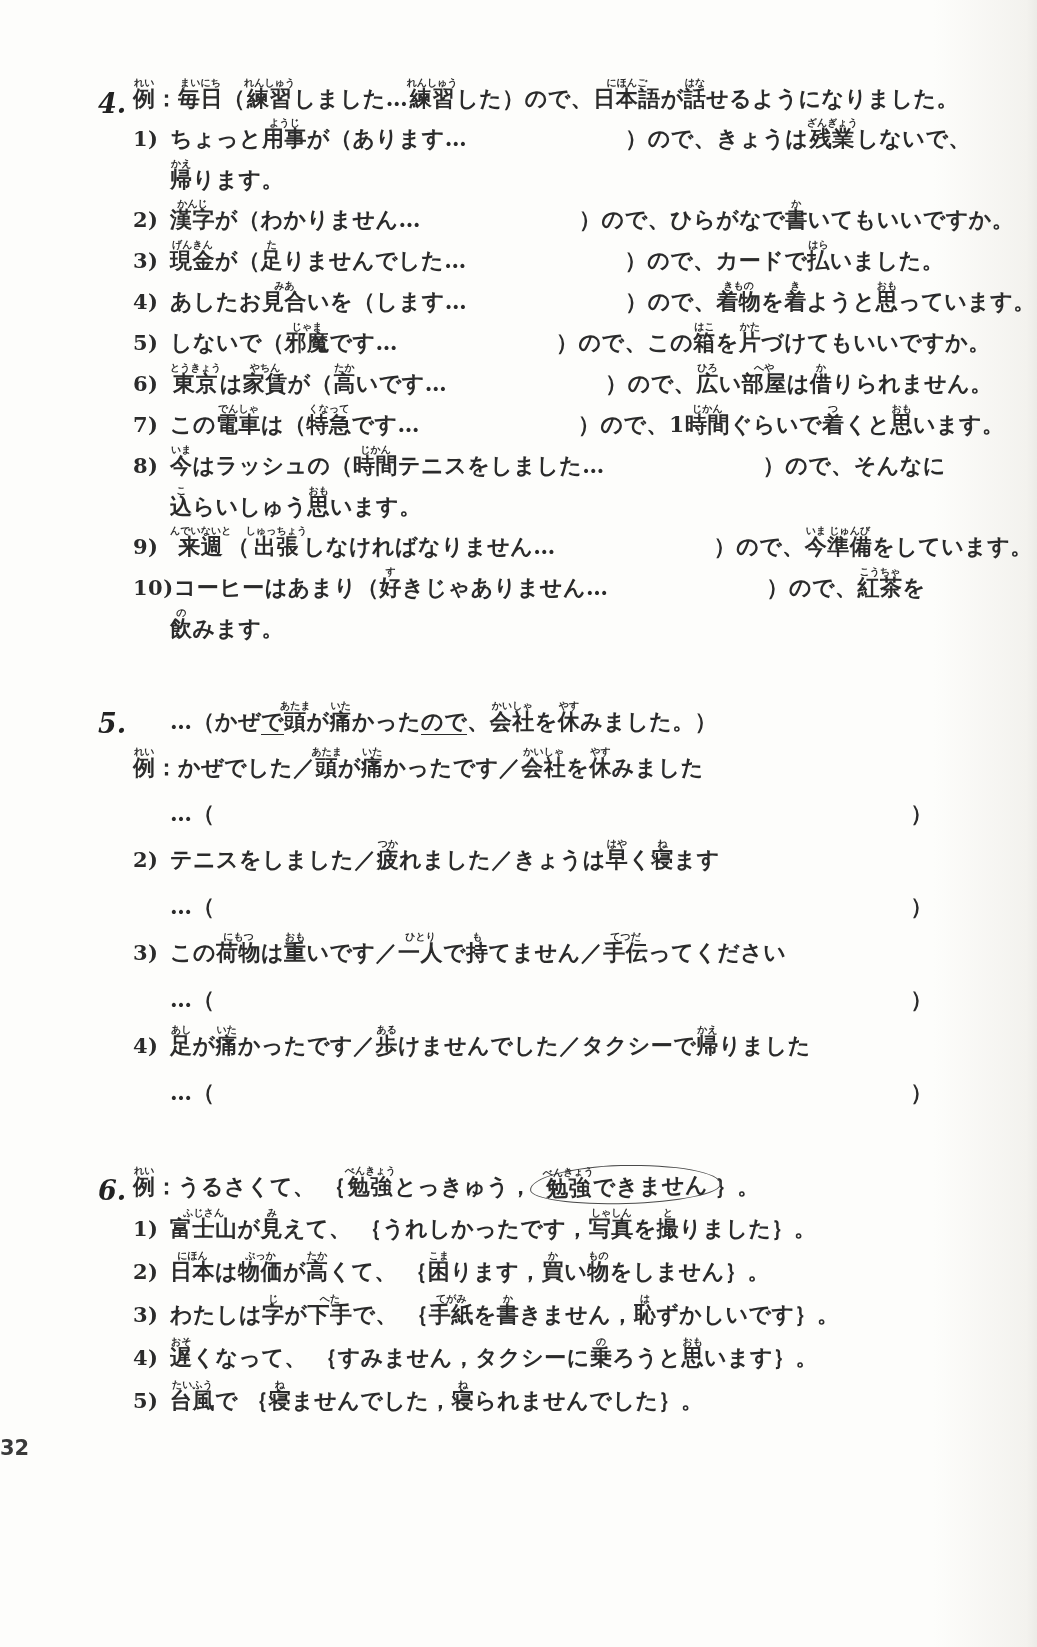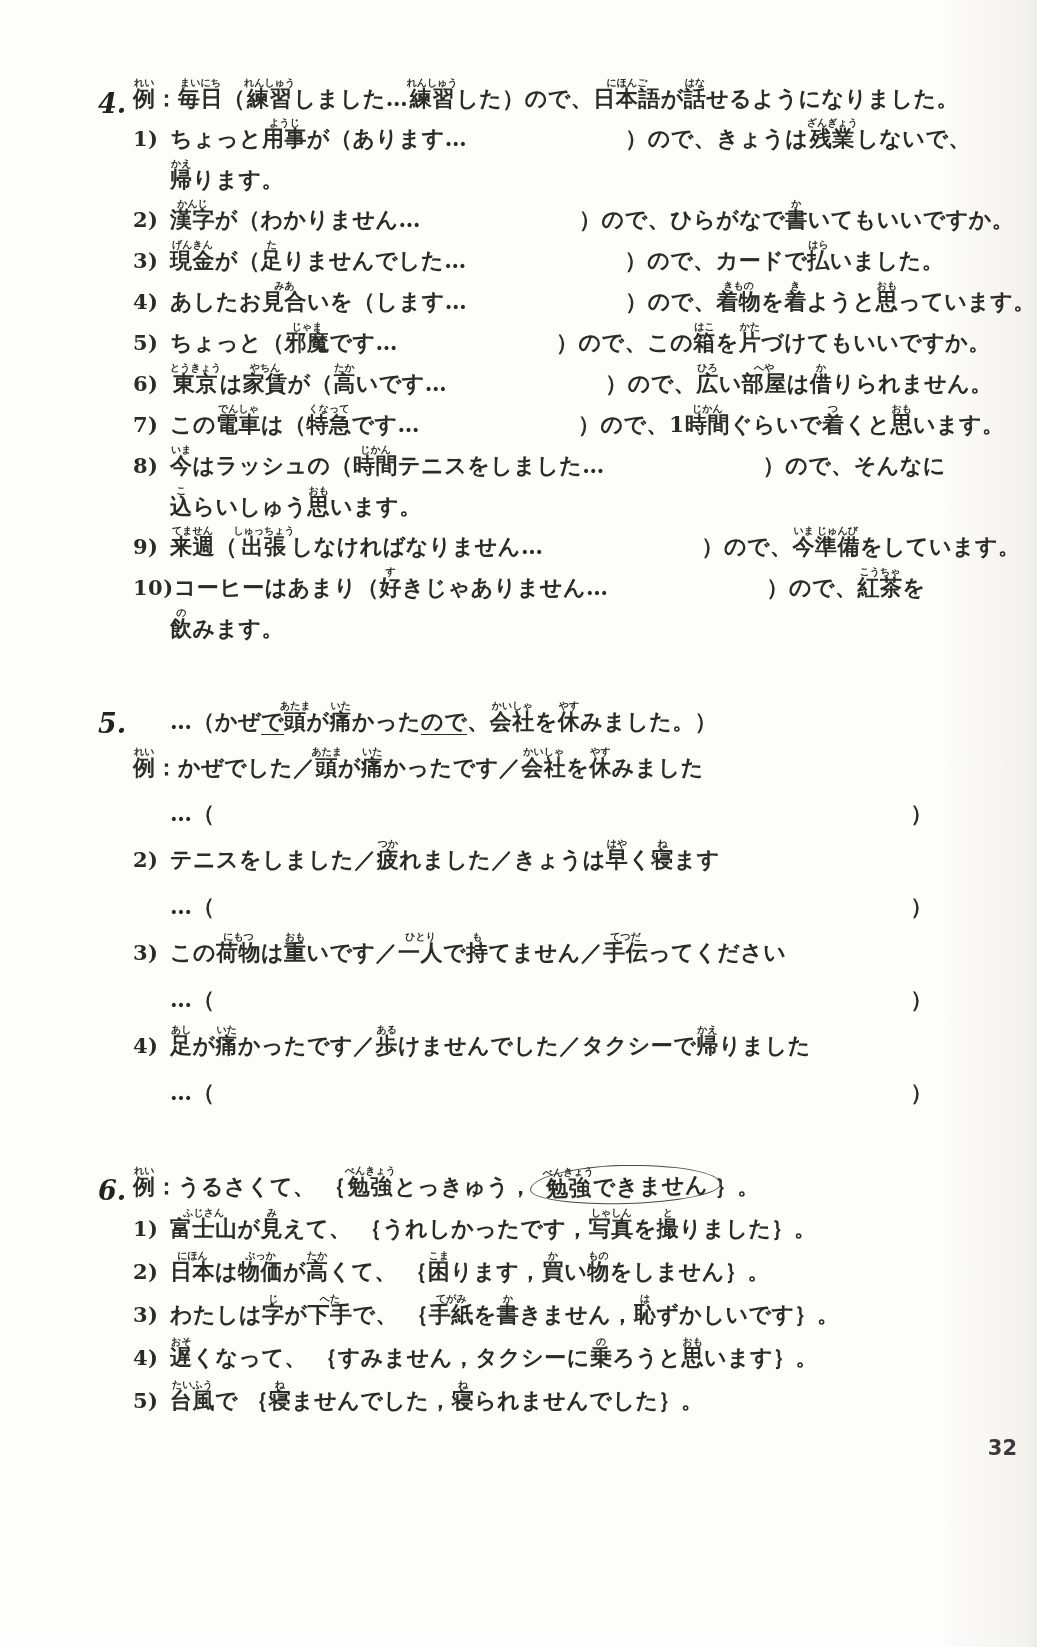--- a/index.html
+++ b/index.html
@@ -56,46 +56,46 @@
   .line.answer{
     display:flex;
     justify-content:space-between;
     width:800px;
     box-sizing:border-box;
     padding-left:37px;
   }
   .page-num{
     position:absolute;
     left:0;right:20px;top:1436px;
-    text-align:right;
+    text-align:left;
     font-size:21px;
     font-weight:bold;
     color:#3a3a3a;
     font-family:"DejaVu Sans", sans-serif;
   }
 </style>
 </head>
 <body>
 
 <div class="page">
   <div class="content" id="exercises">
       <section class="exercise ex4">
         <span class="ex-num">4.</span>
         <div class="line"><span class="segs"><ruby>例<rt>れい</rt></ruby><span>：</span><ruby>毎日<rt>まいにち</rt></ruby><span>（</span><ruby>練習<rt>れんしゅう</rt></ruby><span>しました…</span><ruby>練習<rt>れんしゅう</rt></ruby><span>した）ので、</span><ruby>日本語<rt>にほんご</rt></ruby><span>が</span><ruby>話<rt>はな</rt></ruby><span>せるようになりました。</span></span></div>
         <div class="line"><span class="item-num">1)</span><span class="segs"><span>ちょっと</span><ruby>用事<rt>ようじ</rt></ruby><span>が（あります…</span><span class="gap"></span><span>）ので、きょうは</span><ruby>残業<rt>ざんぎょう</rt></ruby><span>しないで、</span></span></div>
         <div class="line indent"><span class="segs"><ruby>帰<rt>かえ</rt></ruby><span>ります。</span></span></div>
         <div class="line"><span class="item-num">2)</span><span class="segs"><ruby>漢字<rt>かんじ</rt></ruby><span>が（わかりません…</span><span class="gap"></span><span>）ので、ひらがなで</span><ruby>書<rt>か</rt></ruby><span>いてもいいですか。</span></span></div>
         <div class="line"><span class="item-num">3)</span><span class="segs"><ruby>現金<rt>げんきん</rt></ruby><span>が（</span><ruby>足<rt>た</rt></ruby><span>りませんでした…</span><span class="gap"></span><span>）ので、カードで</span><ruby>払<rt>はら</rt></ruby><span>いました。</span></span></div>
         <div class="line"><span class="item-num">4)</span><span class="segs"><span>あしたお</span><ruby>見合<rt>みあ</rt></ruby><span>いを（します…</span><span class="gap"></span><span>）ので、</span><ruby>着物<rt>きもの</rt></ruby><span>を</span><ruby>着<rt>き</rt></ruby><span>ようと</span><ruby>思<rt>おも</rt></ruby><span>っています。</span></span></div>
-        <div class="line"><span class="item-num">5)</span><span class="segs"><span>ちょっと（</span><ruby>邪魔<rt>じゃま</rt></ruby><span>です…</span><span class="gap"></span><span>）ので、この</span><ruby>箱<rt>はこ</rt></ruby><span>を</span><ruby>片<rt>かた</rt></ruby><span>づけてもいいですか。</span></span></div>
+        <div class="line"><span class="item-num">5)</span><span class="segs"><span>しないで（</span><ruby>邪魔<rt>じゃま</rt></ruby><span>です…</span><span class="gap"></span><span>）ので、この</span><ruby>箱<rt>はこ</rt></ruby><span>を</span><ruby>片<rt>かた</rt></ruby><span>づけてもいいですか。</span></span></div>
         <div class="line"><span class="item-num">6)</span><span class="segs"><ruby>東京<rt>とうきょう</rt></ruby><span>は</span><ruby>家賃<rt>やちん</rt></ruby><span>が（</span><ruby>高<rt>たか</rt></ruby><span>いです…</span><span class="gap"></span><span>）ので、</span><ruby>広<rt>ひろ</rt></ruby><span>い</span><ruby>部屋<rt>へや</rt></ruby><span>は</span><ruby>借<rt>か</rt></ruby><span>りられません。</span></span></div>
         <div class="line"><span class="item-num">7)</span><span class="segs"><span>この</span><ruby>電車<rt>でんしゃ</rt></ruby><span>は（</span><ruby>特急<rt>くなって</rt></ruby><span>です…</span><span class="gap"></span><span>）ので、1</span><ruby>時間<rt>じかん</rt></ruby><span>ぐらいで</span><ruby>着<rt>つ</rt></ruby><span>くと</span><ruby>思<rt>おも</rt></ruby><span>います。</span></span></div>
         <div class="line"><span class="item-num">8)</span><span class="segs"><ruby>今<rt>いま</rt></ruby><span>はラッシュの（</span><ruby>時間<rt>じかん</rt></ruby><span>テニスをしました…</span><span class="gap"></span><span>）ので、そんなに</span></span></div>
         <div class="line indent"><span class="segs"><ruby>込<rt>こ</rt></ruby><span>らいしゅう</span><ruby>思<rt>おも</rt></ruby><span>います。</span></span></div>
-        <div class="line"><span class="item-num">9)</span><span class="segs"><ruby>来週<rt>てません</rt></ruby><span>（</span><ruby>出張<rt>しゅっちょう</rt></ruby><span>しなければなりません…</span><span class="gap"></span><span>）ので、</span><ruby>今<rt>いま</rt></ruby><ruby>準備<rt>じゅんび</rt></ruby><span>をしています。</span></span></div>
+        <div class="line"><span class="item-num">9)</span><span class="segs"><ruby>来週<rt>んでいないと</rt></ruby><span>（</span><ruby>出張<rt>しゅっちょう</rt></ruby><span>しなければなりません…</span><span class="gap"></span><span>）ので、</span><ruby>今<rt>いま</rt></ruby><ruby>準備<rt>じゅんび</rt></ruby><span>をしています。</span></span></div>
         <div class="line"><span class="item-num">10)</span><span class="segs"><span>コーヒーはあまり（</span><ruby>好<rt>す</rt></ruby><span>きじゃありません…</span><span class="gap"></span><span>）ので、</span><ruby>紅茶<rt>こうちゃ</rt></ruby><span>を</span></span></div>
         <div class="line indent"><span class="segs"><ruby>飲<rt>の</rt></ruby><span>みます。</span></span></div>
       </section>
       <section class="exercise ex5">
         <span class="ex-num">5.</span>
         <div class="line indent"><span class="segs"><span>…（かぜ</span><span class="ul">で</span><ruby>頭<rt>あたま</rt></ruby><span>が</span><ruby>痛<rt>いた</rt></ruby><span>かった</span><span class="ul">ので</span><span>、</span><ruby>会社<rt>かいしゃ</rt></ruby><span>を</span><ruby>休<rt>やす</rt></ruby><span>みました。）</span></span></div>
         <div class="line"><span class="segs"><ruby>例<rt>れい</rt></ruby><span>：かぜでした／</span><ruby>頭<rt>あたま</rt></ruby><span>が</span><ruby>痛<rt>いた</rt></ruby><span>かったです／</span><ruby>会社<rt>かいしゃ</rt></ruby><span>を</span><ruby>休<rt>やす</rt></ruby><span>みました</span></span></div>
         <div class="line answer">
           <span class="segs"><span>…（</span></span>
           <span class="rparen">）</span>

